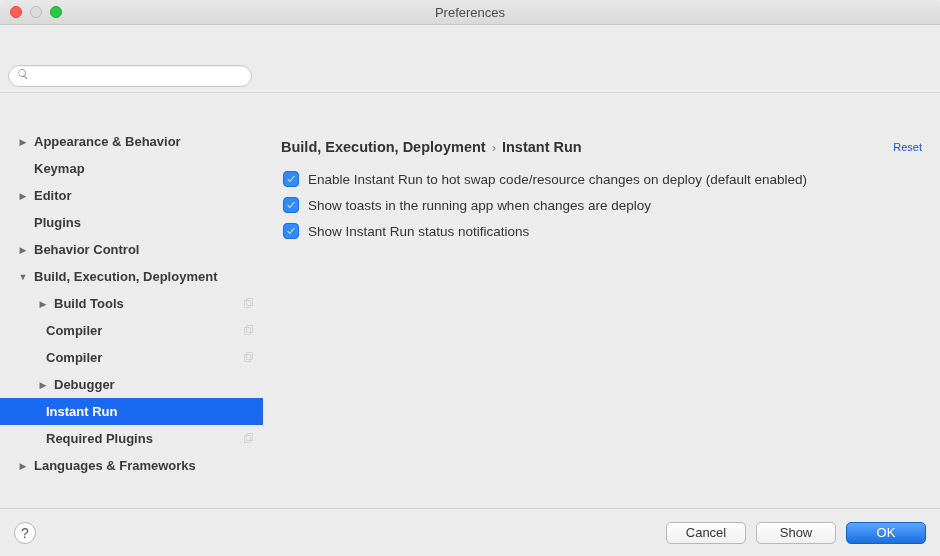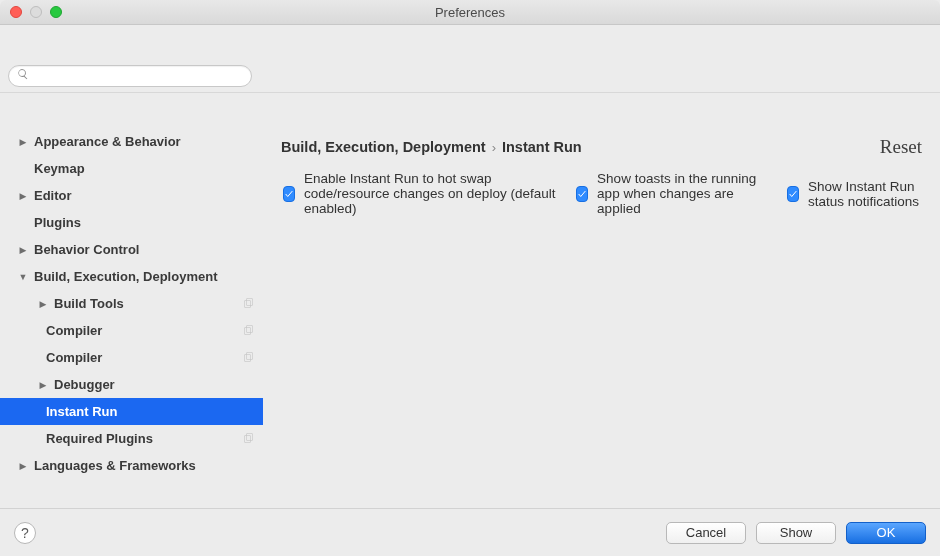--- a/index.html
+++ b/index.html
@@ -134,29 +134,28 @@
   .breadcrumb {
     font-size:14.5px;
     font-weight:600;
     color:#333;
     display:flex;
     align-items:center;
     gap:6px;
   }
   .breadcrumb .sep { color:#8a8a8a; font-weight:400; font-size:13px;}
   .reset {
-    color:#404040;
-    font-size:19px;
+    color:#1d4ed8;
+    font-size:11px;
     cursor:pointer;
-    font-family:Liberation Serif, serif;
   }
   .opts {
     padding: 10px 2px;
     display:flex;
-    flex-direction:row;
+    flex-direction:column;
     gap:10px;
   }
   .opt {
     display:flex;
     align-items:center;
     gap:9px;
   }
   .chk {
     width:16px; height:16px;
     border-radius:4px;
@@ -326,21 +325,21 @@
               </svg>
             </span>
             <span class="opt-label">Enable Instant Run to hot swap code/resource changes on deploy (default enabled)</span>
           </div>
           <div class="opt">
             <span class="chk checked">
               <svg viewBox="0 0 24 24">
                 <polyline points="4 12 9 18 20 5"></polyline>
               </svg>
             </span>
-            <span class="opt-label">Show toasts in the running app when changes are applied</span>
+            <span class="opt-label">Show toasts in the running app when changes are deploy</span>
           </div>
           <div class="opt">
             <span class="chk checked">
               <svg viewBox="0 0 24 24">
                 <polyline points="4 12 9 18 20 5"></polyline>
               </svg>
             </span>
             <span class="opt-label">Show Instant Run status notifications</span>
           </div>
         </div>

